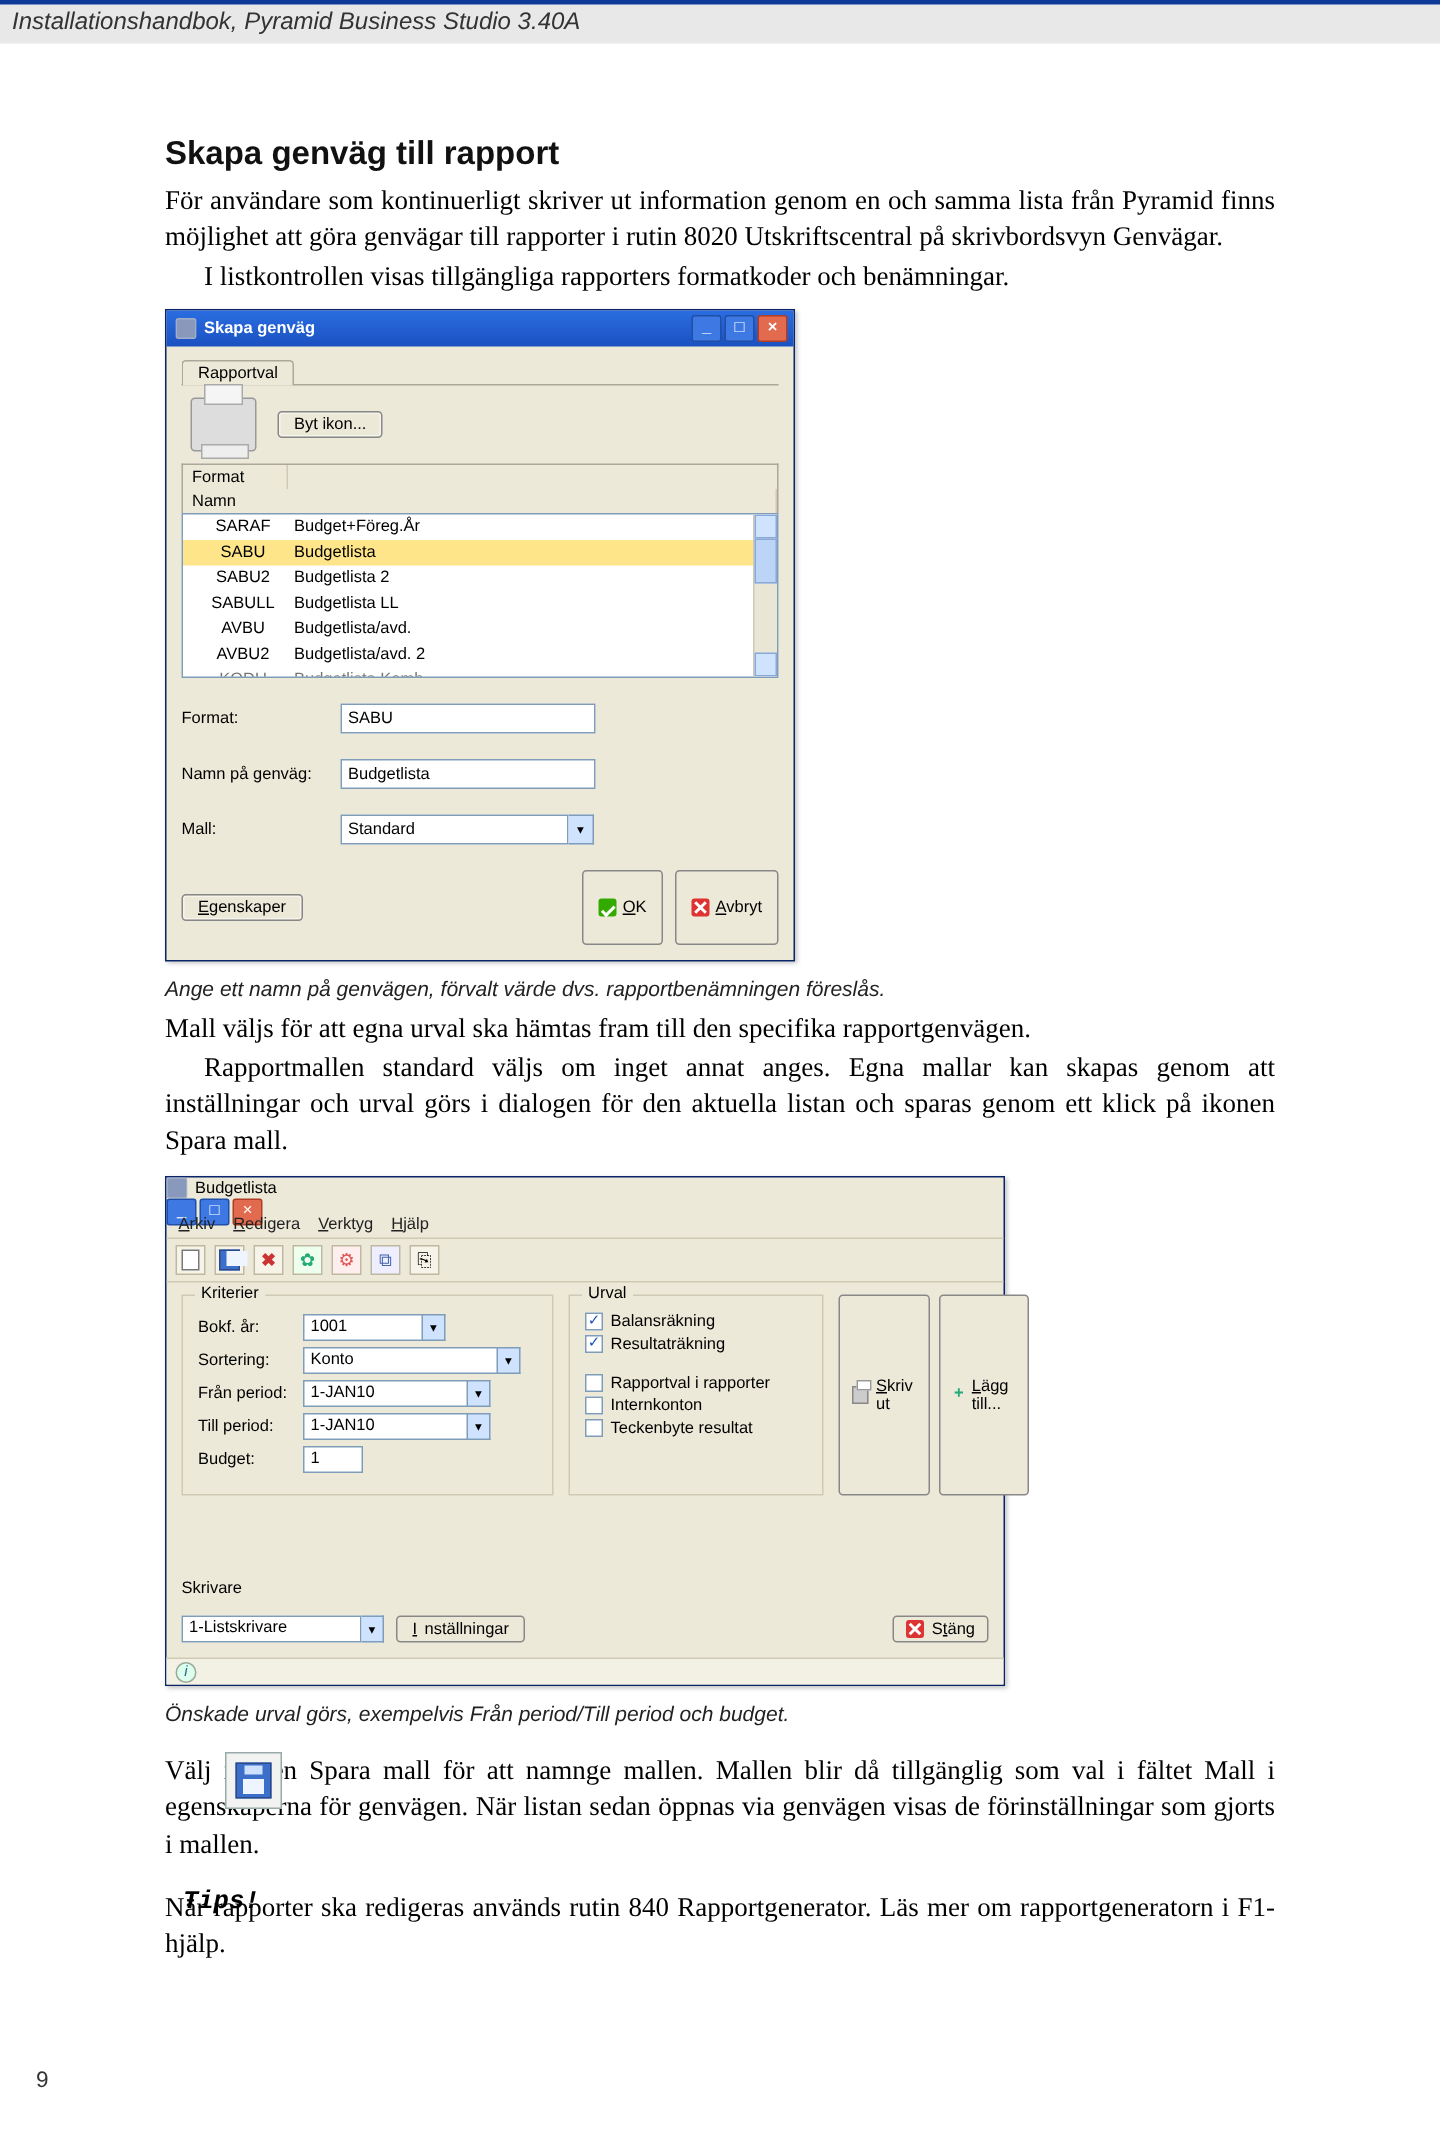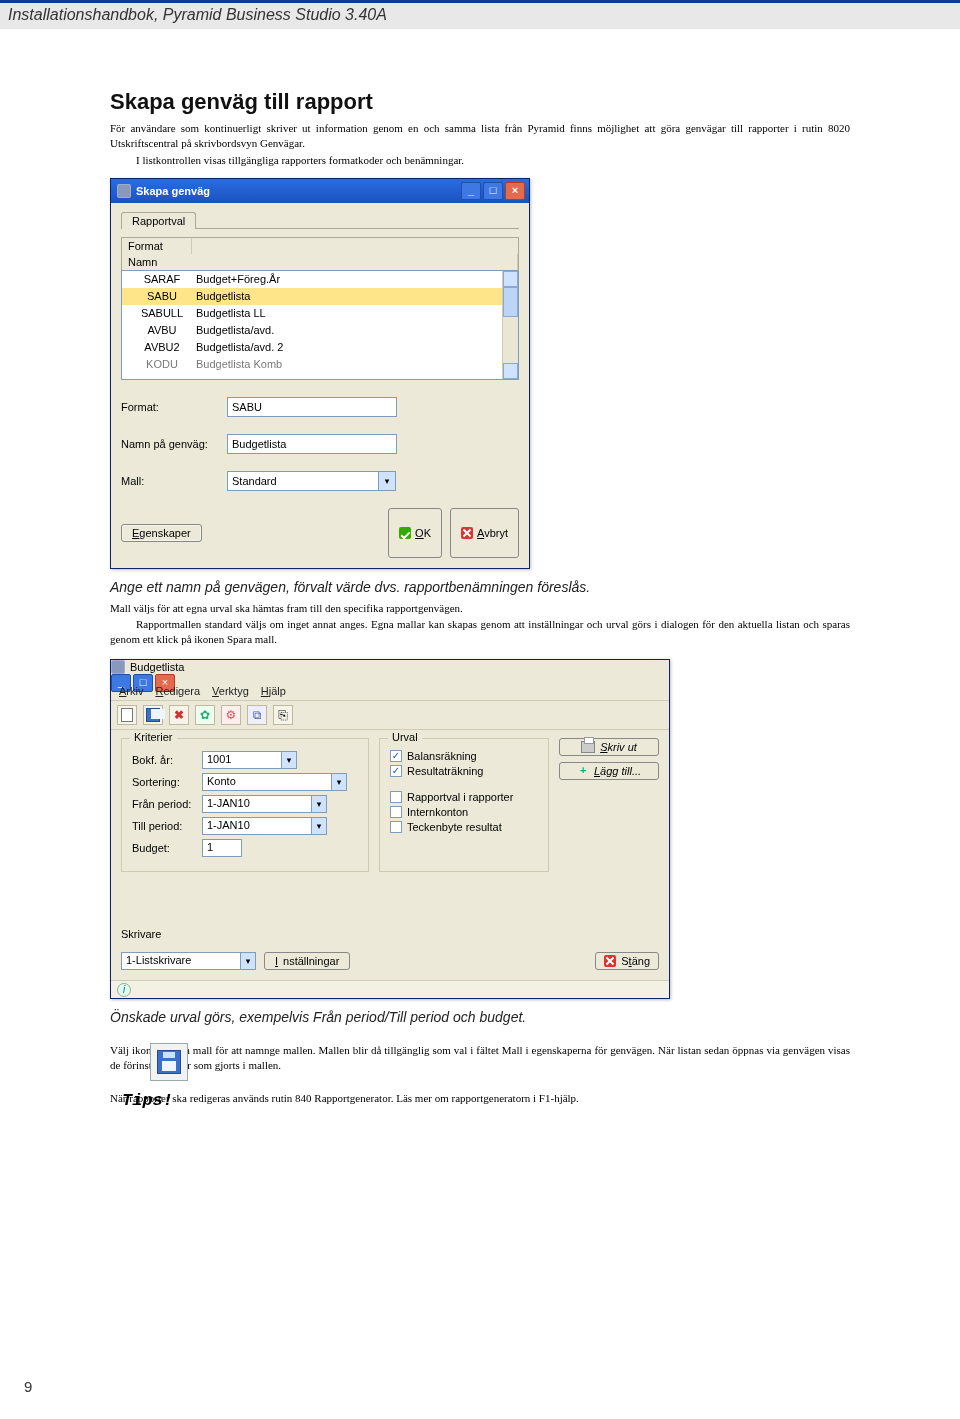--- a/index.html
+++ b/index.html
@@ -24,21 +24,21 @@
     padding: 60px 110px 0 110px;
   }
   h2.section-title {
     font-family: "Trebuchet MS", Arial, sans-serif;
     font-weight: 600;
     font-size: 22px;
     margin-bottom: 6px;
     color: #111;
   }
   p.body {
-    font-size: 11px;
+    font-size: 18px;
     line-height: 1.35;
     margin-bottom: 2px;
     text-align: justify;
   }
   p.indent { text-indent: 26px; }
   p.caption {
     font-family: "Trebuchet MS", Arial, sans-serif;
     font-style: italic;
     font-size: 14px;
     margin: 10px 0 6px;
@@ -209,21 +209,21 @@
   .ic-g3{ background:#eef; color:#46a; }
   .dlg2-main { display:flex; padding:8px 10px 2px; gap:10px; }
   .groupbox {
     border:1px solid #cfcab3; padding:8px 10px 10px; position:relative;
   }
   .groupbox .legend {
     position:absolute; top:-8px; left:8px; background:#ece9d8; padding:0 4px; font-size:11px;
   }
   .gb-left { flex:1; }
   .gb-mid { width:170px; }
-  .gb-right { width:100px; border:none; padding:0; display:flex; flex-direction:column; gap:6px;font-style:italic; }
+  .gb-right { width:100px; border:none; padding:0; display:flex; flex-direction:row; gap:6px; }
   .frow { display:flex; align-items:center; gap:6px; margin:4px 0; }
   .frow label { width:64px; }
   .combo-sm { display:flex; }
   .combo-sm .fld { width:80px; height:18px; background:#fff; border:1px solid #7f9db9; padding:1px 4px; font-size:11px;}
   .combo-sm .dd { width:15px; height:18px; background:#cfe3ff; border:1px solid #7f9db9; border-left:none; text-align:center; font-size:9px; line-height:16px;}
   .chk { display:flex; align-items:center; gap:5px; margin:3px 0; }
   .chk .box { width:12px; height:12px; border:1px solid #7f9db9; background:#fff; font-size:10px; line-height:10px; text-align:center; color:#1b51c0;}
   .btn-sm {
     border:1px solid #888; border-radius:3px; background:#ece9d8;
     padding:2px 8px; font-size:11px; display:flex; align-items:center; gap:5px; justify-content:center;
@@ -261,33 +261,41 @@
       <div class="tb-btns">
         <div class="tb-btn">_</div>
         <div class="tb-btn">□</div>
         <div class="tb-btn tb-close">×</div>
       </div>
     </div>
     <div class="dlg1-body">
       <span class="tab">Rapportval</span>
       <div class="tabline"></div>
 
+      <div class="printer-row">
+        <div class="printer-ico"></div>
+        <button class="xpbtn">Byt ikon...</button>
+      </div>
 
       <div class="listhdr">
         <div class="hdr-fmt">Format</div>
         <div class="hdr-nam">Namn</div>
       </div>
       <div class="listbox">
         <div class="listrow">
             <span class="c1">SARAF</span>
             <span class="c2">Budget+Föreg.År</span>
           </div>
         <div class="listrow sel">
             <span class="c1">SABU</span>
             <span class="c2">Budgetlista</span>
+          </div>
+        <div class="listrow">
+            <span class="c1">SABU2</span>
+            <span class="c2">Budgetlista 2</span>
           </div>
         <div class="listrow">
             <span class="c1">SABULL</span>
             <span class="c2">Budgetlista LL</span>
           </div>
         <div class="listrow">
             <span class="c1">AVBU</span>
             <span class="c2">Budgetlista/avd.</span>
           </div>
         <div class="listrow">

